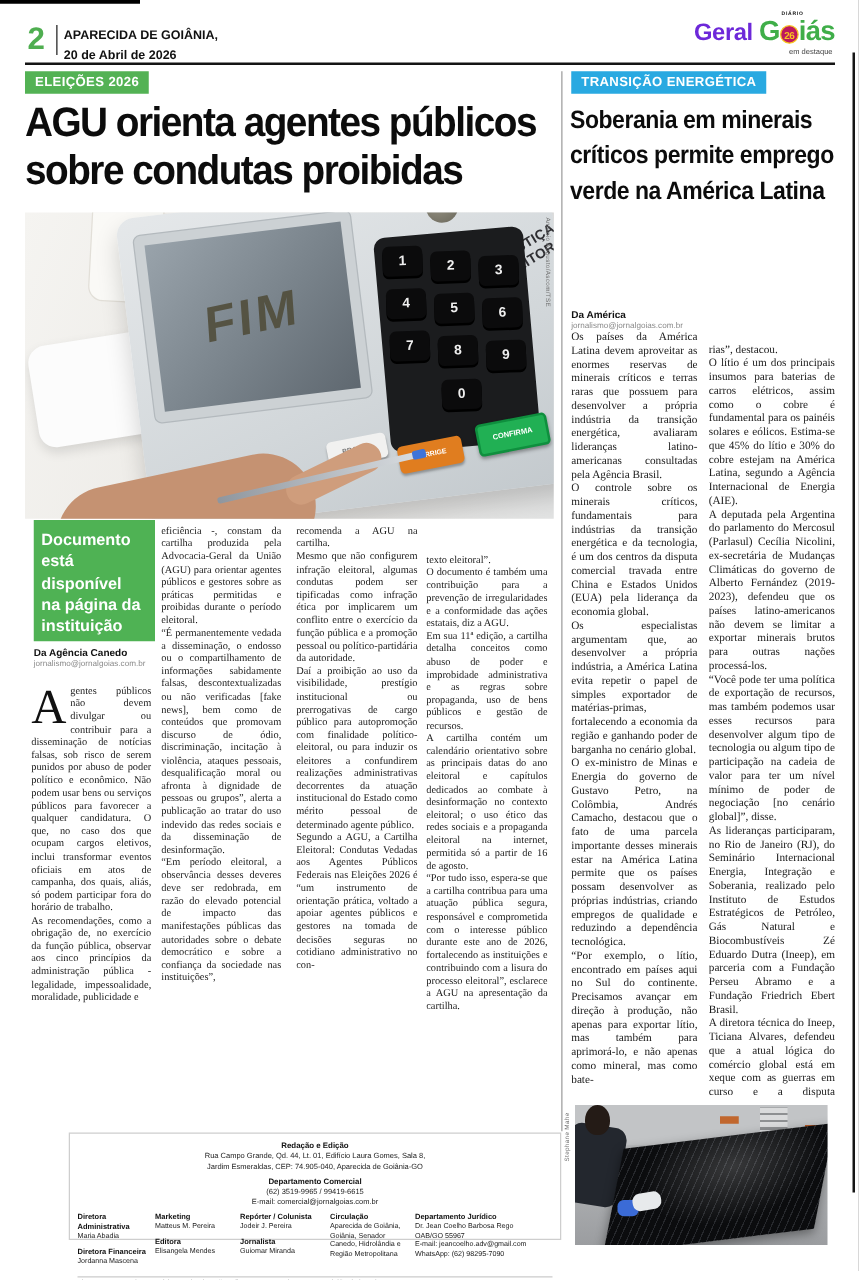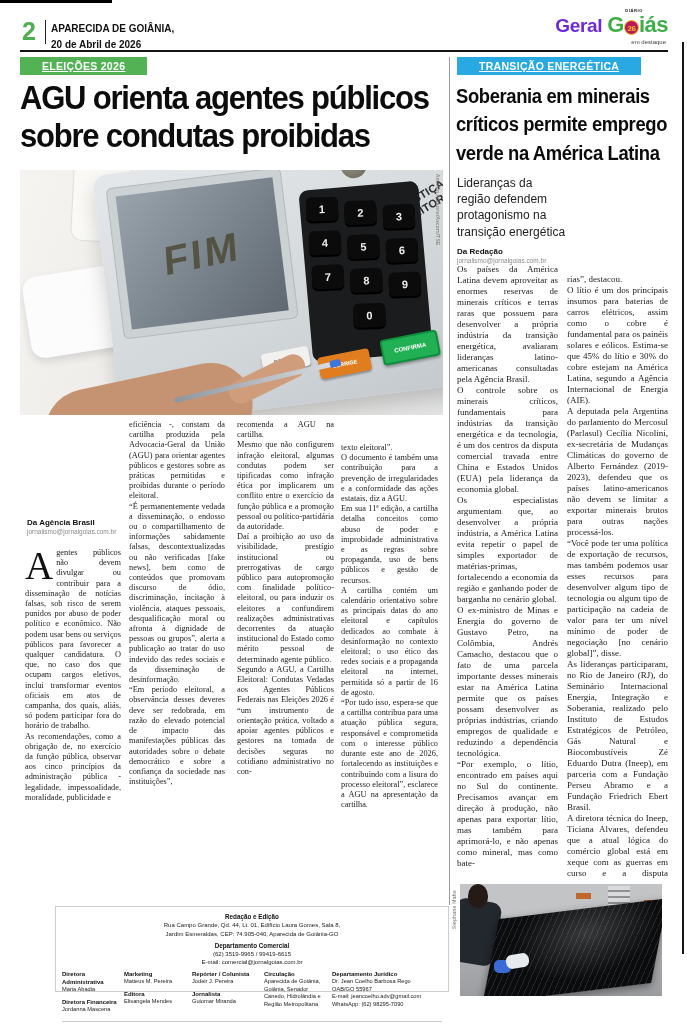--- a/index.html
+++ b/index.html
@@ -23,22 +23,22 @@
   .brand-row { display:flex; align-items:baseline; justify-content:flex-end; gap:5px; }
   .brand-geral { font-size:19px; font-weight:bold; color:#6d28d9; letter-spacing:-.3px; }
   .brand-goias { position:relative; font-weight:bold; color:#3fae49; font-size:22px; letter-spacing:-.5px; }
   .brand-diario { position:absolute; top:-4px; left:18px; font-size:4px; font-weight:bold; color:#111; letter-spacing:.6px; }
   .brand-badge { display:inline-block; width:15px; height:15px; border-radius:50%; background:#be185d; color:#f6c51f;
                  font-size:8px; font-weight:bold; line-height:15px; text-align:center; vertical-align:baseline;
                  position:relative; top:-1px; border:1px solid #f6c51f; }
   .brand-tag { font-size:6px; color:#444; margin-top:1px; padding-right:2px; }
 
   
-  .kicker { position:absolute; top:57px; height:18px; display:flex; align-items:center; padding:0 22px;
-            color:#fff; font-weight:bold; font-size:10.5px; letter-spacing:.3px;text-decoration:underline; }
+  .kicker { position:absolute; top:57px; height:18px; display:flex; align-items:center; padding:0 8px;
+            color:#fff; font-weight:bold; font-size:10.5px; letter-spacing:.3px; }
   .kicker-left { left:20px; background:#53b254; }
   .kicker-right { left:457px; background:#29a9e1; }
 
   
   .hl-left { position:absolute; left:20px; top:79px; color:#0c0c0c; font-weight:bold; font-size:33px;
              letter-spacing:-1.3px; line-height:1.14; transform:scaleX(.94); transform-origin:left top; white-space:nowrap; }
   .hl-right { position:absolute; left:456px; top:82px; color:#0c0c0c; font-weight:bold; font-size:20px;
               letter-spacing:-.4px; line-height:1.42; transform:scaleX(.92); transform-origin:left top; white-space:nowrap; }
 
   .deck { position:absolute; left:457px; top:175px; width:165px; font-size:12px; line-height:1.35; color:#222; }
@@ -217,23 +217,28 @@
       <div class="p1-btn p1-branco">BRANCO</div>
       <div class="p1-btn p1-corrige">CORRIGE</div>
       <div class="p1-btn p1-confirma">CONFIRMA</div>
     </div>
     <div class="p1-arm"></div>
     <div class="p1-finger"></div>
     <div class="p1-pen"></div>
     <div class="pcredit p1-credit">Antonio Augusto/Ascom/TSE</div>
   </div>
 
+  <div class="greenbox prelines">Documento
+está
+disponível
+na página da
+instituição</div>
 
   <div class="byline byline-1">
-    <div class="byline-name">Da Agência Brasil</div>
+    <div class="byline-name">Da Agência Canedo</div>
     <div class="byline-mail">jornalismo@jornalgoias.com.br</div>
   </div>
 
   <div class="acol acol-l" id="lc1"><span class="dropcap">A</span><span>gentes públicos não devem divulgar ou contribuir para a disseminação de notícias falsas, sob risco de serem punidos por abuso de poder político e econômico. Não podem usar bens ou serviços públicos para favorecer a qualquer candidatura. O que, no caso dos que ocupam cargos eletivos, inclui transformar eventos oficiais em atos de campanha, dos quais, aliás, só podem participar fora do horário de trabalho.
 As recomendações, como a obrigação de, no exercício da função pública, observar aos cinco princípios da administração pública - legalidade, impessoalidade, moralidade, publicidade e</span></div>
   <div class="acol acol-l" id="lc2">eficiência -, constam da cartilha produzida pela Advocacia-Geral da União (AGU) para orientar agentes públicos e gestores sobre as práticas permitidas e proibidas durante o período eleitoral.
 “É permanentemente vedada a disseminação, o endosso ou o compartilhamento de informações sabidamente falsas, descontextualizadas ou não verificadas [fake news], bem como de conteúdos que promovam discurso de ódio, discriminação, incitação à violência, ataques pessoais, desqualificação moral ou afronta à dignidade de pessoas ou grupos”, alerta a publicação ao tratar do uso indevido das redes sociais e da disseminação de desinformação.
 “Em período eleitoral, a observância desses deveres deve ser redobrada, em razão do elevado potencial de impacto das manifestações públicas das autoridades sobre o debate democrático e sobre a confiança da sociedade nas instituições”,</div>
   <div class="acol acol-l" id="lc3">recomenda a AGU na cartilha.
 Mesmo que não configurem infração eleitoral, algumas condutas podem ser tipificadas como infração ética por implicarem um conflito entre o exercício da função pública e a promoção pessoal ou político-partidária da autoridade.
@@ -246,26 +251,22 @@
 “Por tudo isso, espera-se que a cartilha contribua para uma atuação pública segura, responsável e comprometida com o interesse público durante este ano de 2026, fortalecendo as instituições e contribuindo com a lisura do processo eleitoral”, esclarece a AGU na apresentação da cartilha.</div>
 
   <div class="divider-v"></div>
 
   <div class="kicker kicker-right">TRANSIÇÃO ENERGÉTICA</div>
   <div class="hl-right">
     <div>Soberania em minerais</div>
     <div>críticos permite emprego</div>
     <div>verde na América Latina</div>
   </div>
-  <div class="deck prelines">Lideranças da
-região defendem
-protagonismo na
-transição energética</div>
   <div class="byline byline-2">
-    <div class="byline-name">Da Redação</div>
+    <div class="byline-name">Da América</div>
     <div class="byline-mail">jornalismo@jornalgoias.com.br</div>
   </div>
   <div class="acol acol-r" id="rc1">Os países da América Latina devem aproveitar as enormes reservas de minerais críticos e terras raras que possuem para desenvolver a própria indústria da transição energética, avaliaram lideranças latino-americanas consultadas pela Agência Brasil.
 O controle sobre os minerais críticos, fundamentais para indústrias da transição energética e da tecnologia, é um dos centros da disputa comercial travada entre China e Estados Unidos (EUA) pela liderança da economia global.
 Os especialistas argumentam que, ao desenvolver a própria indústria, a América Latina evita repetir o papel de simples exportador de matérias-primas, fortalecendo a economia da região e ganhando poder de barganha no cenário global.
 O ex-ministro de Minas e Energia do governo de Gustavo Petro, na Colômbia, Andrés Camacho, destacou que o fato de uma parcela importante desses minerais estar na América Latina permite que os países possam desenvolver as próprias indústrias, criando empregos de qualidade e reduzindo a dependência tecnológica.
 “Por exemplo, o lítio, encontrado em países aqui no Sul do continente. Precisamos avançar em direção à produção, não apenas para exportar lítio, mas também para aprimorá-lo, e não apenas como mineral, mas como bate-</div>
   <div class="acol acol-r" id="rc2">rias”, destacou.
 O lítio é um dos principais insumos para baterias de carros elétricos, assim como o cobre é fundamental para os painéis solares e eólicos. Estima-se que 45% do lítio e 30% do cobre estejam na América Latina, segundo a Agência Internacional de Energia (AIE).
 A deputada pela Argentina do parlamento do Mercosul (Parlasul) Cecília Nicolini, ex-secretária de Mudanças Climáticas do governo de Alberto Fernández (2019-2023), defendeu que os países latino-americanos não devem se limitar a exportar minerais brutos para outras nações processá-los.

